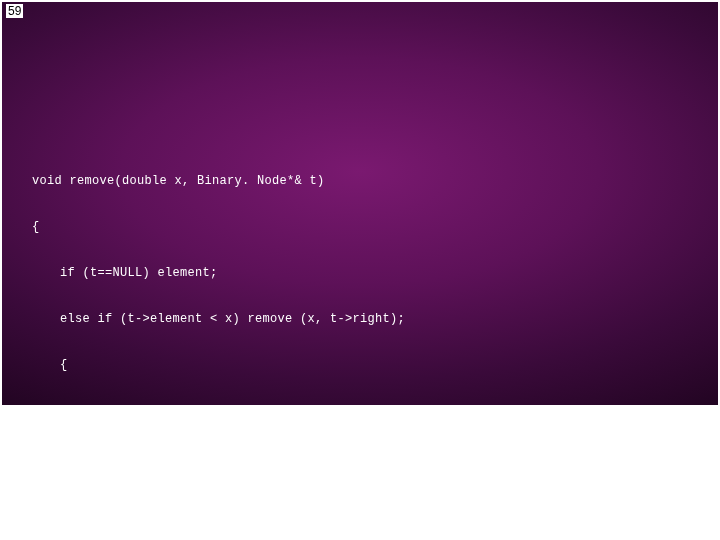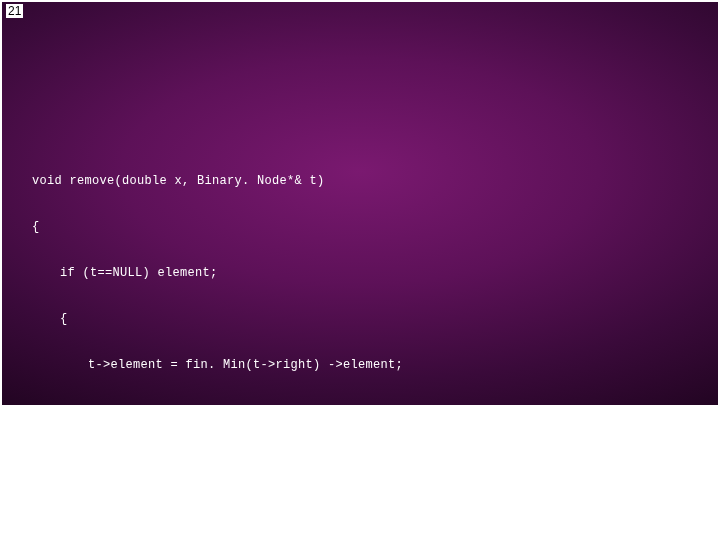--- a/index.html
+++ b/index.html
@@ -44,27 +44,28 @@
   .i2 { padding-left: 56px; }
 </style>
 </head>
 <body>
 
 <div class="slide">
   <div class="code">
 <div>void remove(double x, Binary. Node*&amp; t)</div>
 <div>{</div>
 <div class="i1">if (t==NULL) element;</div>
+<div class="i1">else if (t-&gt;element &lt; x) remove (x, t-&gt;right);</div>
 <div class="i1">{</div>
 <div class="i2">t-&gt;element = fin. Min(t-&gt;right) -&gt;element;</div>
 <div class="i2">remove(t-&gt;element, t-&gt;right);</div>
 
 
 
 
 
 
 
 
   </div>
 </div>
 
-<div class="page-number">21</div>
+<div class="page-number">59</div>
 
 </body></html>

